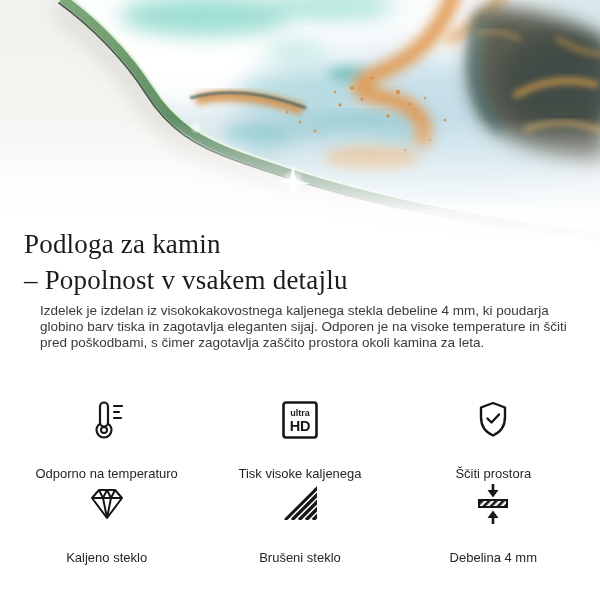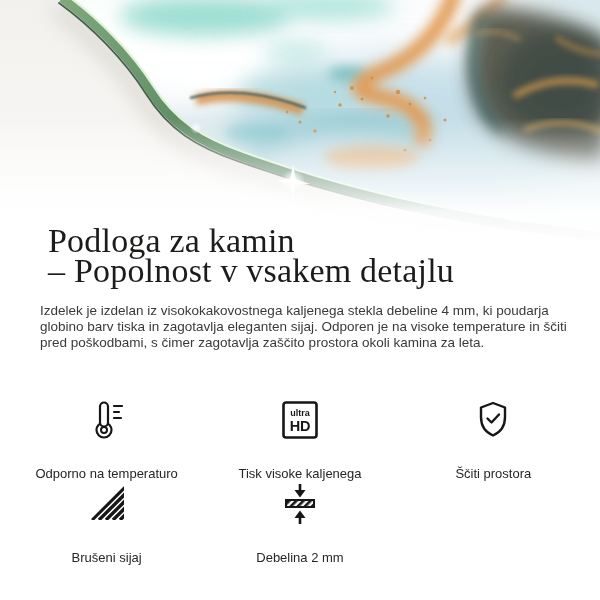--- a/index.html
+++ b/index.html
@@ -1,21 +1,21 @@
 <!DOCTYPE html>
 <html style="--heading-text: #1d1c1a; --body-text: #3a3a3a; --label-text: #262626; --icon-stroke: #161616; --glass-edge-dark: #2f5f46; --glass-edge-light: #9cc49a; --marble-teal: #7fd0c5; --marble-orange: #e09a52; --marble-blue: #c2dde7; --marble-dark: #4e564c; --background-top: #f2f1ee;"><head>
 <meta charset="utf-8">
 <style>
   html,body{margin:0;padding:0;width:600px;height:600px;background:#ffffff;overflow:hidden;}
   .page{position:relative;width:600px;height:600px;font-family:"Liberation Sans","DejaVu Sans",sans-serif;}
   .hero{position:absolute;top:0;left:0;width:600px;height:248px;}
   .hero svg{display:block;}
-  .title{position:absolute;left:48px;top:226px;margin:0;
+  .title{position:absolute;left:24px;top:226px;margin:0;
          font-family:"Liberation Serif","DejaVu Serif",serif;font-weight:400;
-         font-size:34px;line-height:30px;letter-spacing:.2px;
+         font-size:27px;line-height:36px;letter-spacing:.2px;
          color:var(--heading-text,#1d1c1a);white-space:pre-line;}
   .desc{position:absolute;left:40px;top:303px;width:537px;margin:0;
         font-size:13.5px;line-height:16px;color:var(--body-text,#3a3a3a);}
   .features{position:absolute;left:10px;top:398px;width:580px;
             display:grid;grid-template-columns:repeat(3,1fr);row-gap:6px;}
   .feature{display:flex;flex-direction:column;align-items:center;height:78px;}
   .feature .iconbox{height:48px;display:flex;align-items:center;justify-content:flex-end;
                     color:var(--icon-stroke,#161616);}
   .feature .label{margin-top:24px;font-size:13px;color:var(--label-text,#262626);white-space:nowrap;}
   .badge-top{font-family:"Liberation Sans",sans-serif;font-size:9px;font-weight:700;}
@@ -170,54 +170,63 @@
     <div class="feature">
       <div class="iconbox">
         <svg width="44" height="44" viewBox="0 0 44 44" fill="none" stroke="currentColor" stroke-width="2.4" stroke-linecap="round" stroke-linejoin="round">
           <path d="M22,5 L34,9.5 V19 C34,28 29,34.5 22,37.5 C15,34.5 10,28 10,19 V9.5 Z"></path>
           <path d="M16.5,20.5 L20.5,24.5 L28,16.5"></path>
         </svg>
       </div>
       <div class="label">Ščiti prostora</div>
     </div>
 
+    <div class="feature">
+      <div class="iconbox">
+        <svg width="44" height="44" viewBox="0 0 44 44" fill="none" stroke="currentColor" stroke-width="2" stroke-linejoin="round">
+          <path d="M14,8 H30 L37,16 L22,36 L7,16 Z"></path>
+          <path d="M7,16 H37 M14,8 L18,16 M30,8 L26,16 M22,8 L18,16 M22,8 L26,16 M18,16 L22,36 M26,16 L22,36"></path>
+        </svg>
+      </div>
+      <div class="label">Kaljeno steklo</div>
+    </div>
 
     <div class="feature">
       <div class="iconbox">
         <svg width="44" height="44" viewBox="0 0 44 44">
           <defs>
             <clipPath id="triClip">
                 <path d="M5,38 L39,4 L39,38 Z"></path>
               </clipPath>
           </defs>
           <g clip-path="url(#triClip)" stroke="currentColor" stroke-width="3.4">
             <line x1="7" y1="38" x2="41" y2="4"></line>
             <line x1="14" y1="38" x2="48" y2="4"></line>
             <line x1="21" y1="38" x2="55" y2="4"></line>
             <line x1="28" y1="38" x2="62" y2="4"></line>
             <line x1="35" y1="38" x2="69" y2="4"></line>
           </g>
         </svg>
       </div>
-      <div class="label">Brušeni sijaj</div>
+      <div class="label">Brušeni steklo</div>
     </div>
 
     <div class="feature">
       <div class="iconbox">
         <svg width="44" height="44" viewBox="0 0 44 44">
           <defs>
             <pattern id="hatch" width="5" height="7" patternUnits="userSpaceOnUse" patternTransform="rotate(45)">
               <rect width="5" height="7" fill="#ffffff"></rect>
               <rect width="2.6" height="7" fill="currentColor"></rect>
             </pattern>
           </defs>
           <rect x="8" y="18" width="28" height="7" fill="url(#hatch)" stroke="currentColor" stroke-width="2"></rect>
           <line x1="22" y1="2" x2="22" y2="8" stroke="currentColor" stroke-width="2.6"></line>
           <path d="M16.5,8 L27.5,8 L22,15.5 Z" fill="currentColor"></path>
           <line x1="22" y1="42" x2="22" y2="36" stroke="currentColor" stroke-width="2.6"></line>
           <path d="M16.5,36 L27.5,36 L22,28.5 Z" fill="currentColor"></path>
         </svg>
       </div>
-      <div class="label">Debelina 2 mm</div>
+      <div class="label">Debelina 4 mm</div>
     </div>
 
   </div>
 </div>
 
 </body></html>

